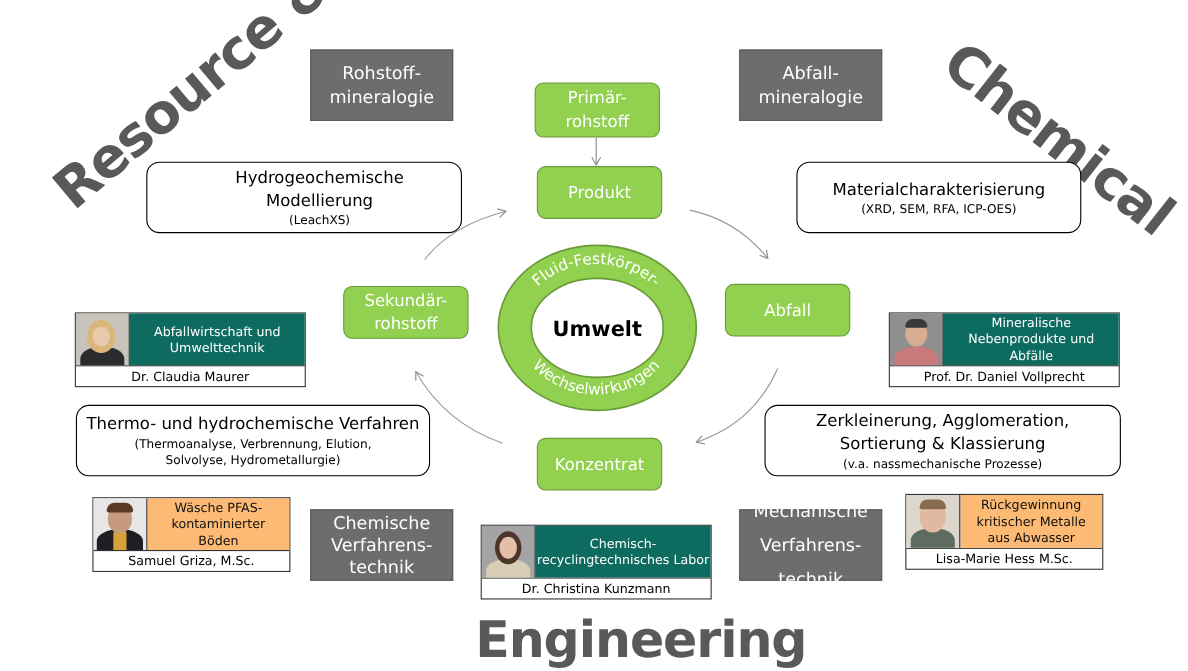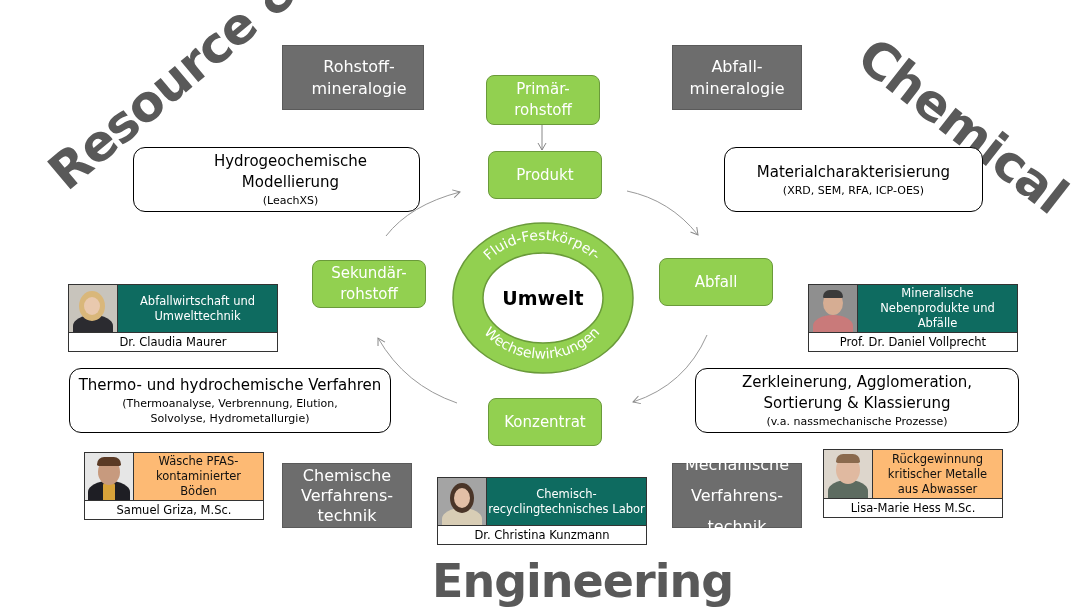--- a/index.html
+++ b/index.html
@@ -30,21 +30,21 @@
   .torso { position:absolute; border-radius:50% 50% 0 0; }
   svg text { font-family:"DejaVu Sans", "Liberation Sans", sans-serif; }
 </style>
 </head>
 <body>
 
 <div class="big-label" style="left:18px; top:92px; transform:rotate(-40deg); transform-origin:left top; font-size:50px; top:160px; left:40px;">Resource &amp;</div>
 <div class="big-label" style="left:880px; top:30px; transform:rotate(38deg); transform-origin:left top; font-size:50px;">Chemical</div>
 <div class="big-label" style="left:432px; top:558px; font-size:46px;">Engineering</div>
 
-<div class="gray-box" style="left:282px; top:45px; width:128px; height:63px;padding-left:12px;">
+<div class="gray-box" style="left:282px; top:45px; width:128px; height:63px;">
   <span>Rohstoff-</span>
   <span>mineralogie</span>
 </div>
 <div class="gray-box" style="left:672px; top:45px; width:128px; height:63px;">
   <span>Abfall-</span>
   <span>mineralogie</span>
 </div>
 <div class="gray-box" style="left:282px; top:463px; width:128px; height:63px; line-height:20px;">
   <span>Chemische</span>
   <span>Verfahrens-</span>

